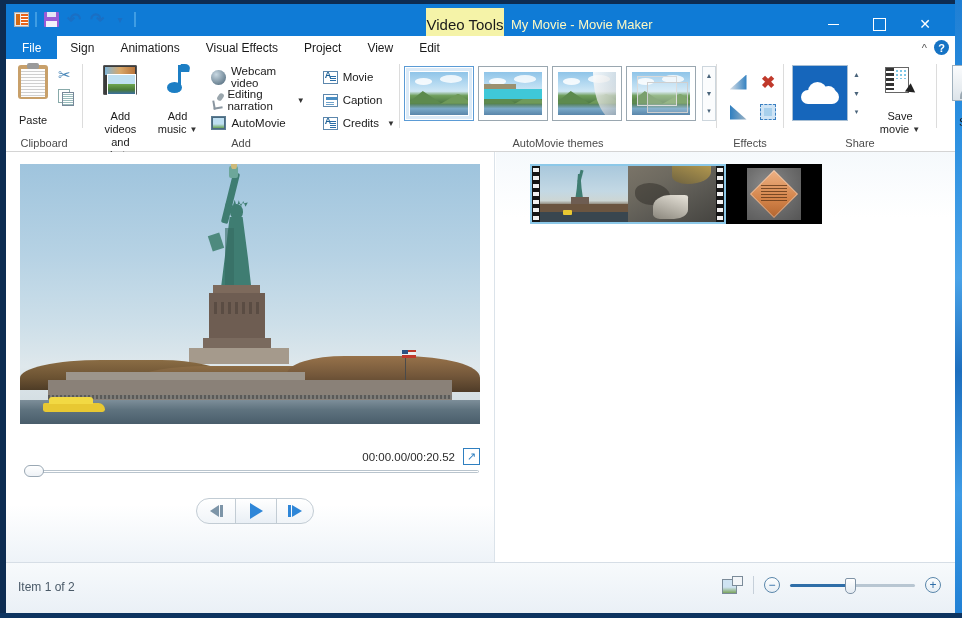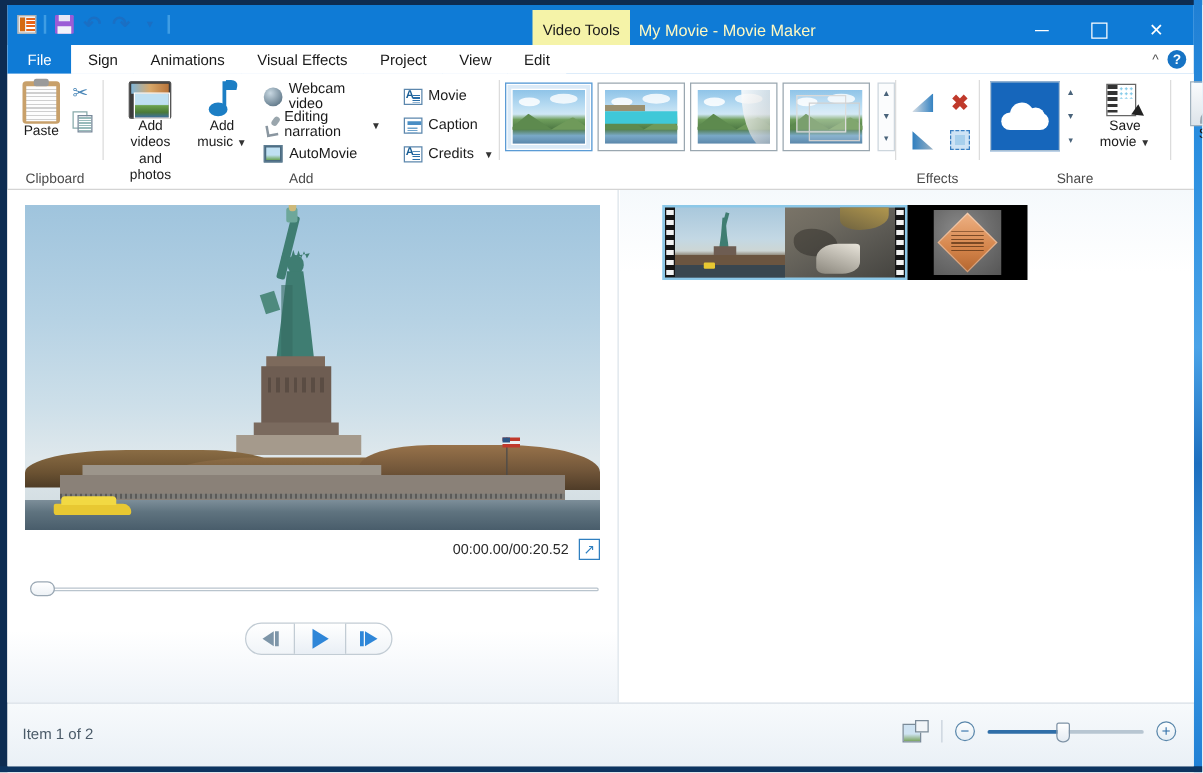--- a/index.html
+++ b/index.html
@@ -50,21 +50,21 @@
   .save-ico::after{content:"";position:absolute;left:2px;bottom:0px;width:11px;height:6px;background:#f2f2fa;}
 
   .undo-ico, .redo-ico { color:#1a6fc4; font-size: 17px; line-height: 15px; font-weight: bold; }
   .dd-ico { color:#1a6fc4; font-size: 10px; }
 
   .contextual-tab {
     position: absolute; left: 420px; top: 4px;
     width: 78px; height: 32px;
     background: #f5f3a8;
     display: flex; align-items: center; justify-content: center;
-    font-size: 12px; color: #1a1a1a;
+    font-size: 15px; color: #1a1a1a;
   }
   .wintitle {
     position: absolute; left: 505px; top: 4px;
     height: 32px; display: flex; align-items: center;
     font-size: 13px; color: #fef9c3;
   }
   .wincontrols {
     position: absolute; right: 7px; top: 4px;
     display: flex; height: 32px;
   }
@@ -123,21 +123,21 @@
   .grp-label {
     position: absolute; bottom: 3px; left: 0; width: 100%;
     text-align: center; font-size: 11px; color: #4b4b4b;
   }
 
   .big-btn {
     display: flex; flex-direction: column; align-items: center;
     padding: 2px 6px; cursor: default;
     font-size: 11px; color: #1a1a1a; text-align: center; line-height: 13px;
   }
-  .big-btn .lbl { margin-top: 0; }
+  .big-btn .lbl { margin-top: 15px; }
   .sm-btn {
     display: flex; align-items: center; gap: 5px;
     padding: 1px 4px; cursor: default;
     font-size: 11.5px; color: #1a1a1a; height: 22px;
   }
 
   
   .ic { display: inline-block; position: relative; }
 
   .ic-clipboard { width: 30px; height: 34px; background: #c8a06a; border-radius: 3px; }
@@ -328,21 +328,21 @@
     background: linear-gradient(180deg,#7d8e99 0%, #5f737f 40%, #495d6b 100%); }
   .boat { position:absolute; left:5%; bottom:12px; width:62px; height:16px; }
   .boat-hull { position:absolute; left:0; bottom:0; width:62px; height:9px; background:#e8c832; border-radius:2px 8px 3px 3px;}
   .boat-cabin { position:absolute; left:6px; bottom:8px; width:44px; height:7px; background:#f2d943; border-radius:3px 3px 0 0;}
   .flagpole { position:absolute; right:16%; top:186px; width:1px; height:30px; background:#4a4a4a;}
   .flag { position:absolute; right:14%; top:186px; width:14px; height:8px;
     background: linear-gradient(180deg,#c0392b 0 30%, #ecf0f1 30% 60%, #c0392b 60% 100%);}
   .flag::before{content:"";position:absolute;left:0;top:0;width:6px;height:4px;background:#2c5282;}
 
   .timecode-row {
-    position: absolute; left: 14px; top: 279px; width: 460px;
+    position: absolute; left: 14px; top: 296px; width: 460px;
     display: flex; align-items: center; justify-content: flex-end; gap: 8px;
     font-size: 11.5px; color: #2b2b2b;
   }
   .fullscreen-btn {
     width: 17px; height: 17px; border: 1px solid #2f7fc0; background: #fff;
     display: flex; align-items: center; justify-content: center;
     color: #2f7fc0; font-size: 11px; cursor: default;
   }
 
   .seek { position: absolute; left: 18px; top: 312px; width: 455px; height: 14px; }
@@ -612,20 +612,21 @@
                   <div class="ovl2"></div>
               </div>
             </div>
             <div class="gal-scroll">
               <div class="gs-btn">▲</div>
               <div class="gs-btn">▼</div>
               <div class="gs-btn">▾</div>
             </div>
           </div>
         </div>
+        <div class="grp-label">AutoMovie themes</div>
       </div>
       <div class="grp-sep"></div>
 
       <div class="grp" style="width:66px">
         <div class="grp-body">
           <div class="edit-grid">
             <div class="eg-cell">
               <span class="ic ic-fadein"></span>
             </div>
             <div class="eg-cell">

